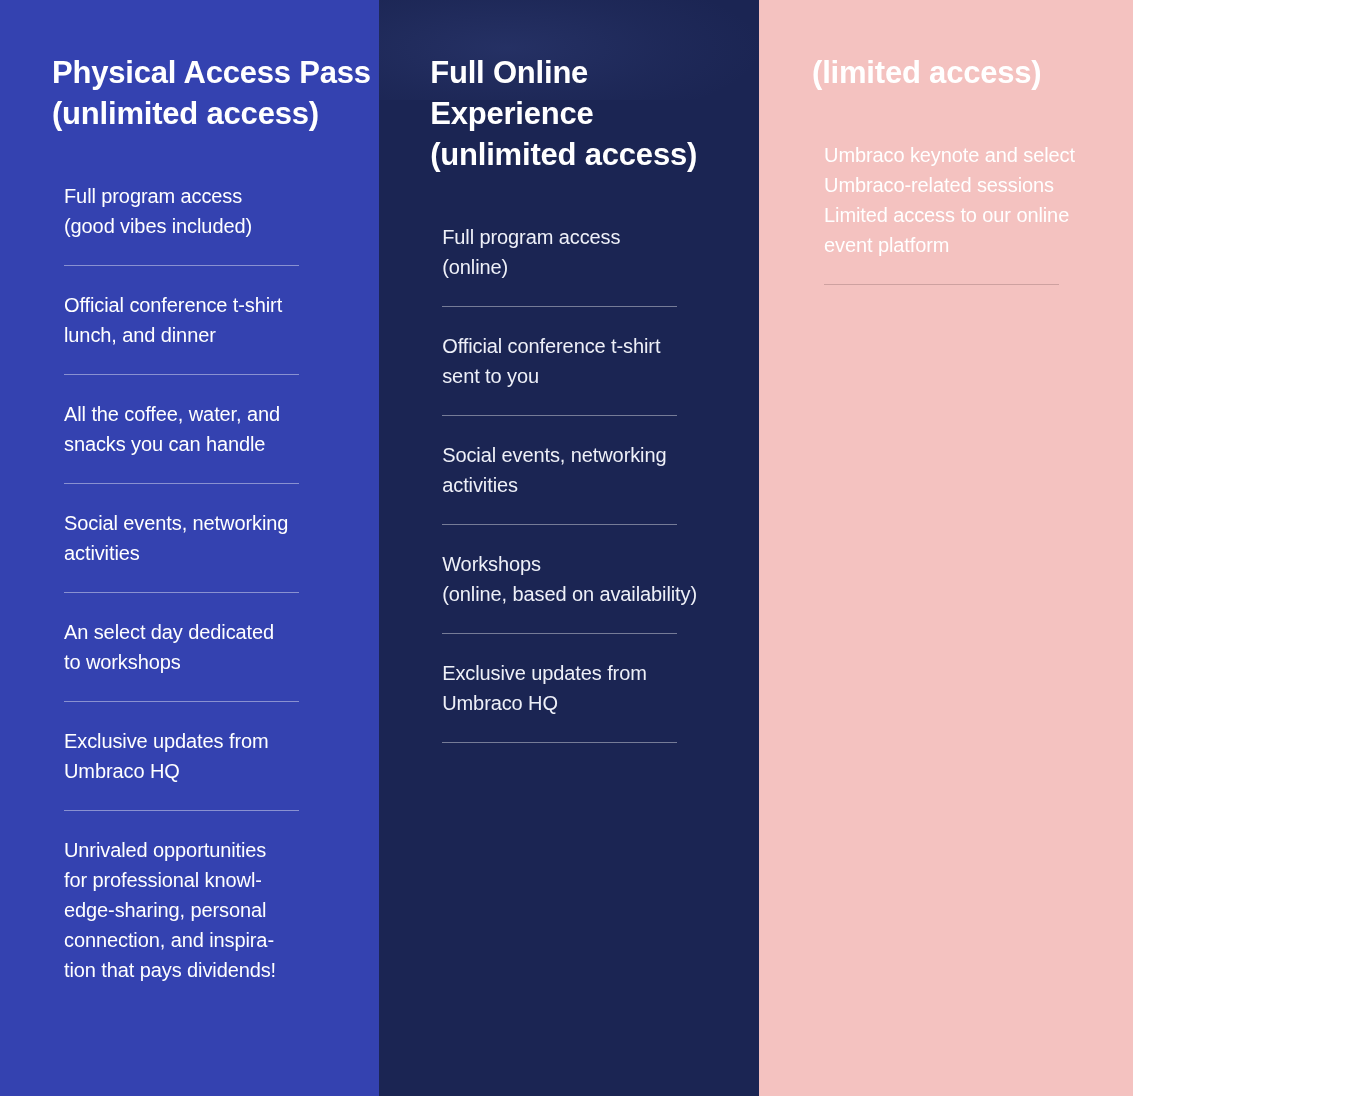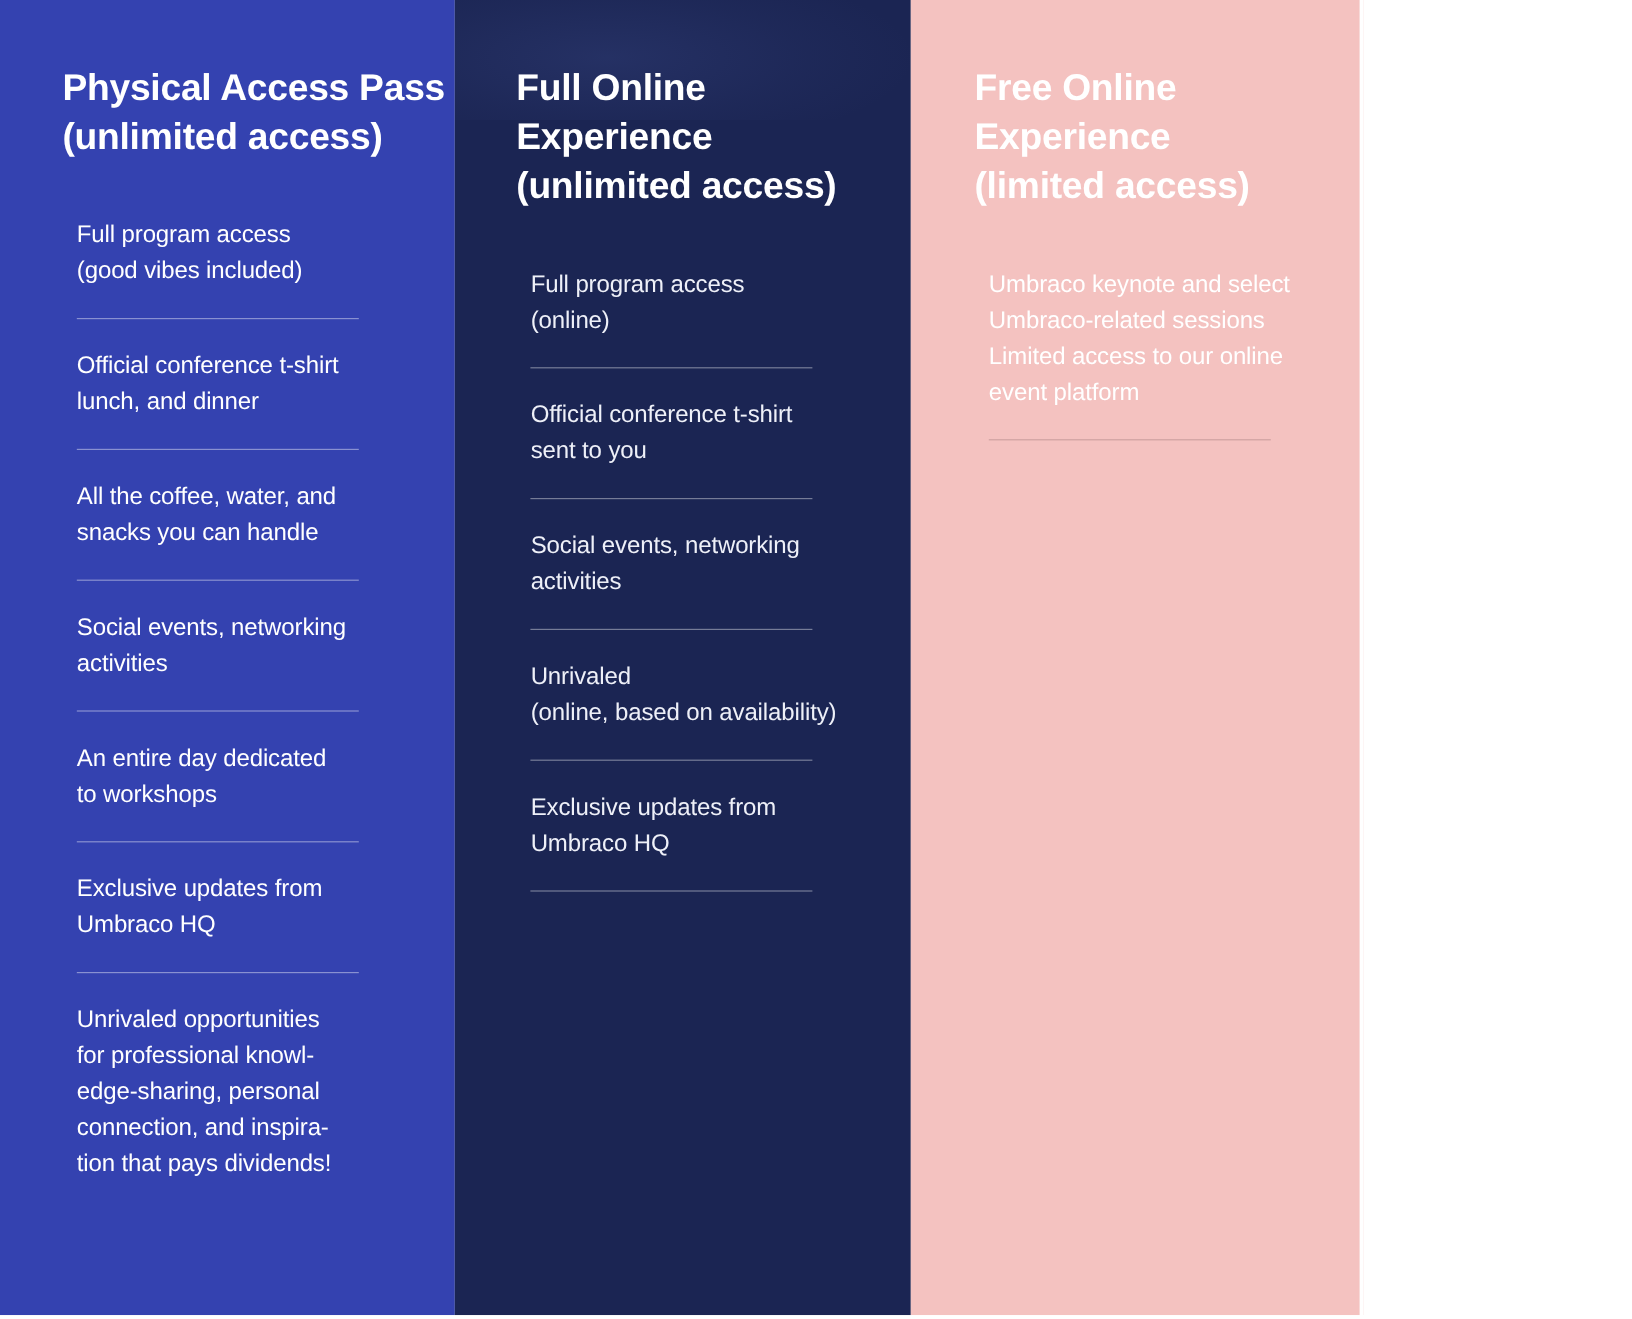--- a/index.html
+++ b/index.html
@@ -160,21 +160,21 @@
           <span class="feature-text">All the coffee, water, and
 snacks you can handle</span>
           <span class="divider"></span>
         </li>
         <li class="feature">
           <span class="feature-text">Social events, networking
 activities</span>
           <span class="divider"></span>
         </li>
         <li class="feature">
-          <span class="feature-text">An entire day dedicated
+          <span class="feature-text">An select day dedicated
 to workshops</span>
           <span class="divider"></span>
         </li>
         <li class="feature">
           <span class="feature-text">Exclusive updates from
 Umbraco HQ</span>
           <span class="divider"></span>
         </li>
         <li class="feature no-rule">
           <span class="feature-text">Unrivaled opportunities
@@ -201,35 +201,34 @@
           <span class="feature-text">Official conference t-shirt
 sent to you</span>
           <span class="divider"></span>
         </li>
         <li class="feature">
           <span class="feature-text">Social events, networking
 activities</span>
           <span class="divider"></span>
         </li>
         <li class="feature">
-          <span class="feature-text">Unrivaled
+          <span class="feature-text">Workshops
 (online, based on availability)</span>
           <span class="divider"></span>
         </li>
         <li class="feature">
           <span class="feature-text">Exclusive updates from
 Umbraco HQ</span>
           <span class="divider"></span>
         </li>
       </ul>
   </section>
 
   <section class="column col-free">
     <h2 class="title">
-      <span class="t-strong">Free Online Experience</span>
       <span class="t-sub">(limited access)</span>
     </h2>
     <ul class="features">
         <li class="feature no-rule">
           <span class="feature-text">Umbraco keynote and select
 Umbraco-related sessions</span>
         </li>
         <li class="feature">
           <span class="feature-text">Limited access to our online
 event platform</span>

